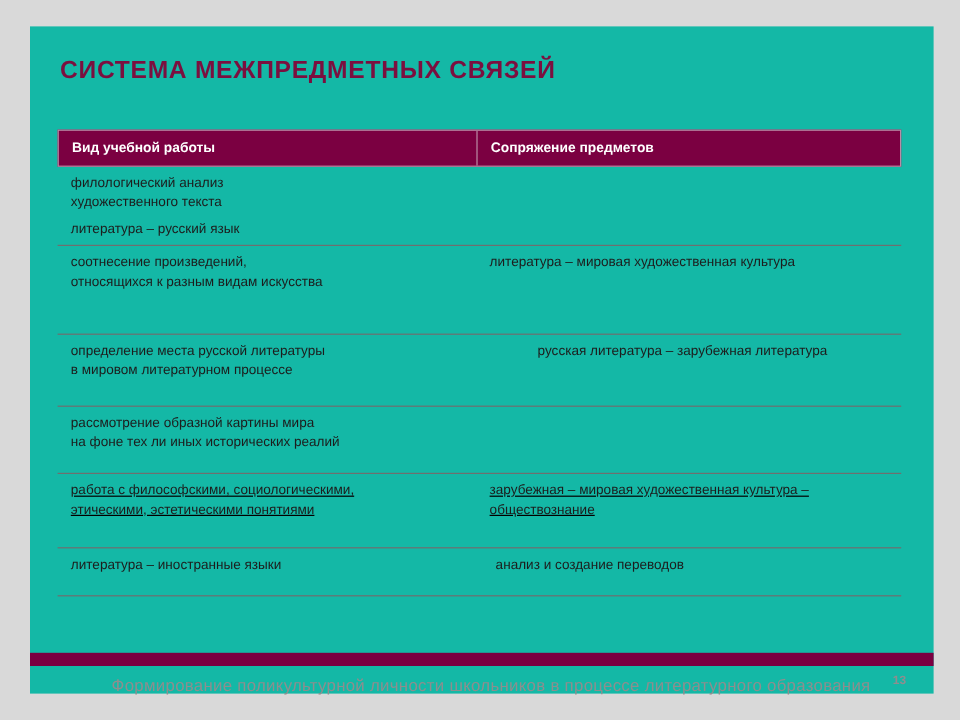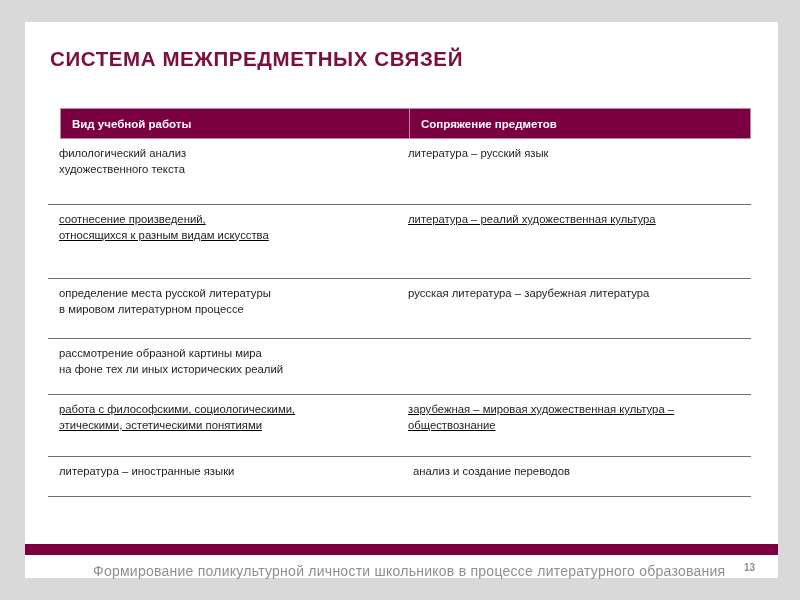--- a/index.html
+++ b/index.html
@@ -13,21 +13,21 @@
     font-family: "Liberation Sans", sans-serif;
     overflow: hidden;
   }
 
   .slide-canvas {
     position: absolute;
     left: 25px;
     top: 22px;
     width: 753px;
     height: 556px;
-    background: #ffffff;
+    background: #14b8a6;
   }
 
   .slide-title {
     position: absolute;
     left: 25px;
     top: 25px;
     width: 700px;
     font-size: 20.5px;
     font-weight: bold;
     letter-spacing: 0.6px;
@@ -41,21 +41,20 @@
     top: 86px;
     width: 703px;
   }
 
   .table-header {
     display: flex;
     background: #7b0041;
     border: 1px solid #b98ca6;
     box-sizing: border-box;
     height: 31px;
-    margin-left: 12px;
   }
   .th {
     display: flex;
     align-items: center;
     color: #ffffff;
     font-size: 11.5px;
     font-weight: bold;
     box-sizing: border-box;
     padding-left: 11px;
   }
@@ -81,23 +80,23 @@
     font-size: 11.3px;
     color: #1d1d1d;
     line-height: 15.5px;
     box-sizing: border-box;
     padding: 7px 10px 0 11px;
     white-space: pre-line;
   }
   .td-first { width: 349px; }
   .td-second { flex: 1; }
 
-  .r1 { height: 66px; }
-  .r2 { height: 74px; text-decoration: underline; }
-  .r3 { height: 60px; }
+  .r1 { height: 66px; flex-direction: column; }
+  .r2 { height: 74px; }
+  .r3 { height: 60px; gap: 40px; }
   .r4 { height: 56px; }
   .r5 { height: 62px; text-decoration: underline; }
   .r6 { height: 40px; }
   .r-tail { height: 38px; }
 
   .footer-bar {
     position: absolute;
     left: 25px;
     top: 544px;
     width: 753px;
@@ -140,21 +139,21 @@
 
     <div class="trow r1">
       <div class="td td-first">филологический анализ
 художественного текста</div>
       <div class="td td-second">литература – русский язык</div>
     </div>
 
     <div class="trow r2">
       <div class="td td-first">соотнесение произведений,
 относящихся к разным видам искусства</div>
-      <div class="td td-second">литература – реалий художественная культура</div>
+      <div class="td td-second">литература – мировая художественная культура</div>
     </div>
 
     <div class="trow r3">
       <div class="td td-first">определение места русской литературы
 в мировом литературном процессе</div>
       <div class="td td-second">русская литература – зарубежная литература</div>
     </div>
 
     <div class="trow r4">
       <div class="td td-first">рассмотрение образной картины мира

